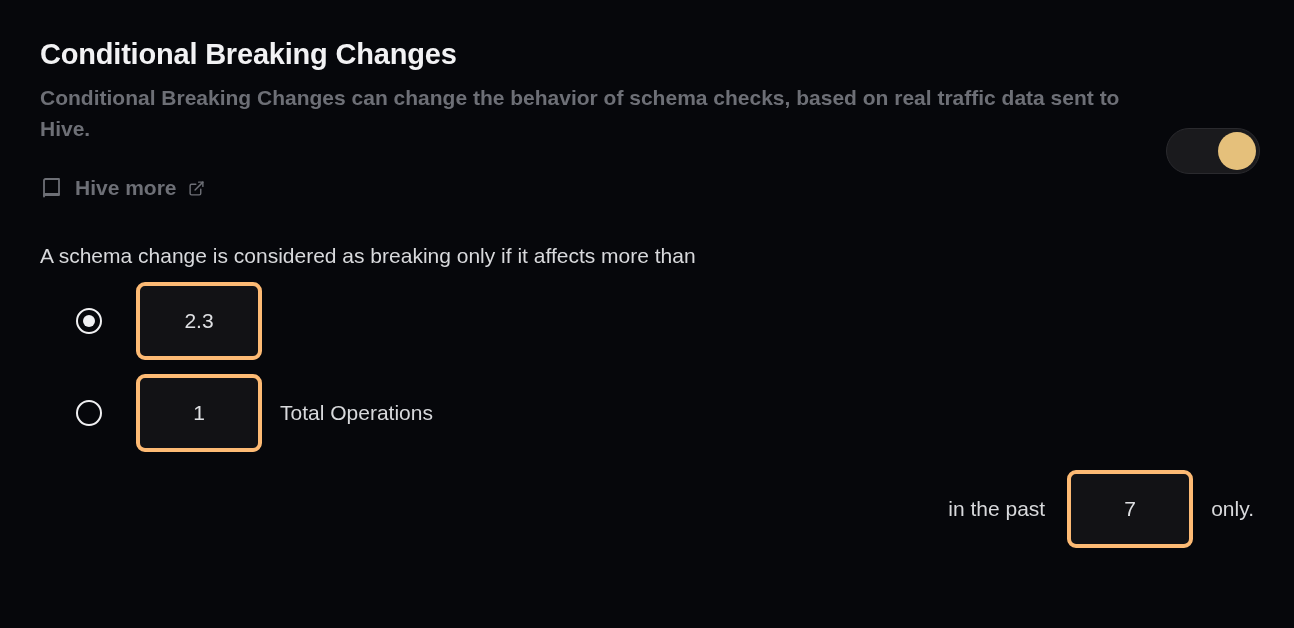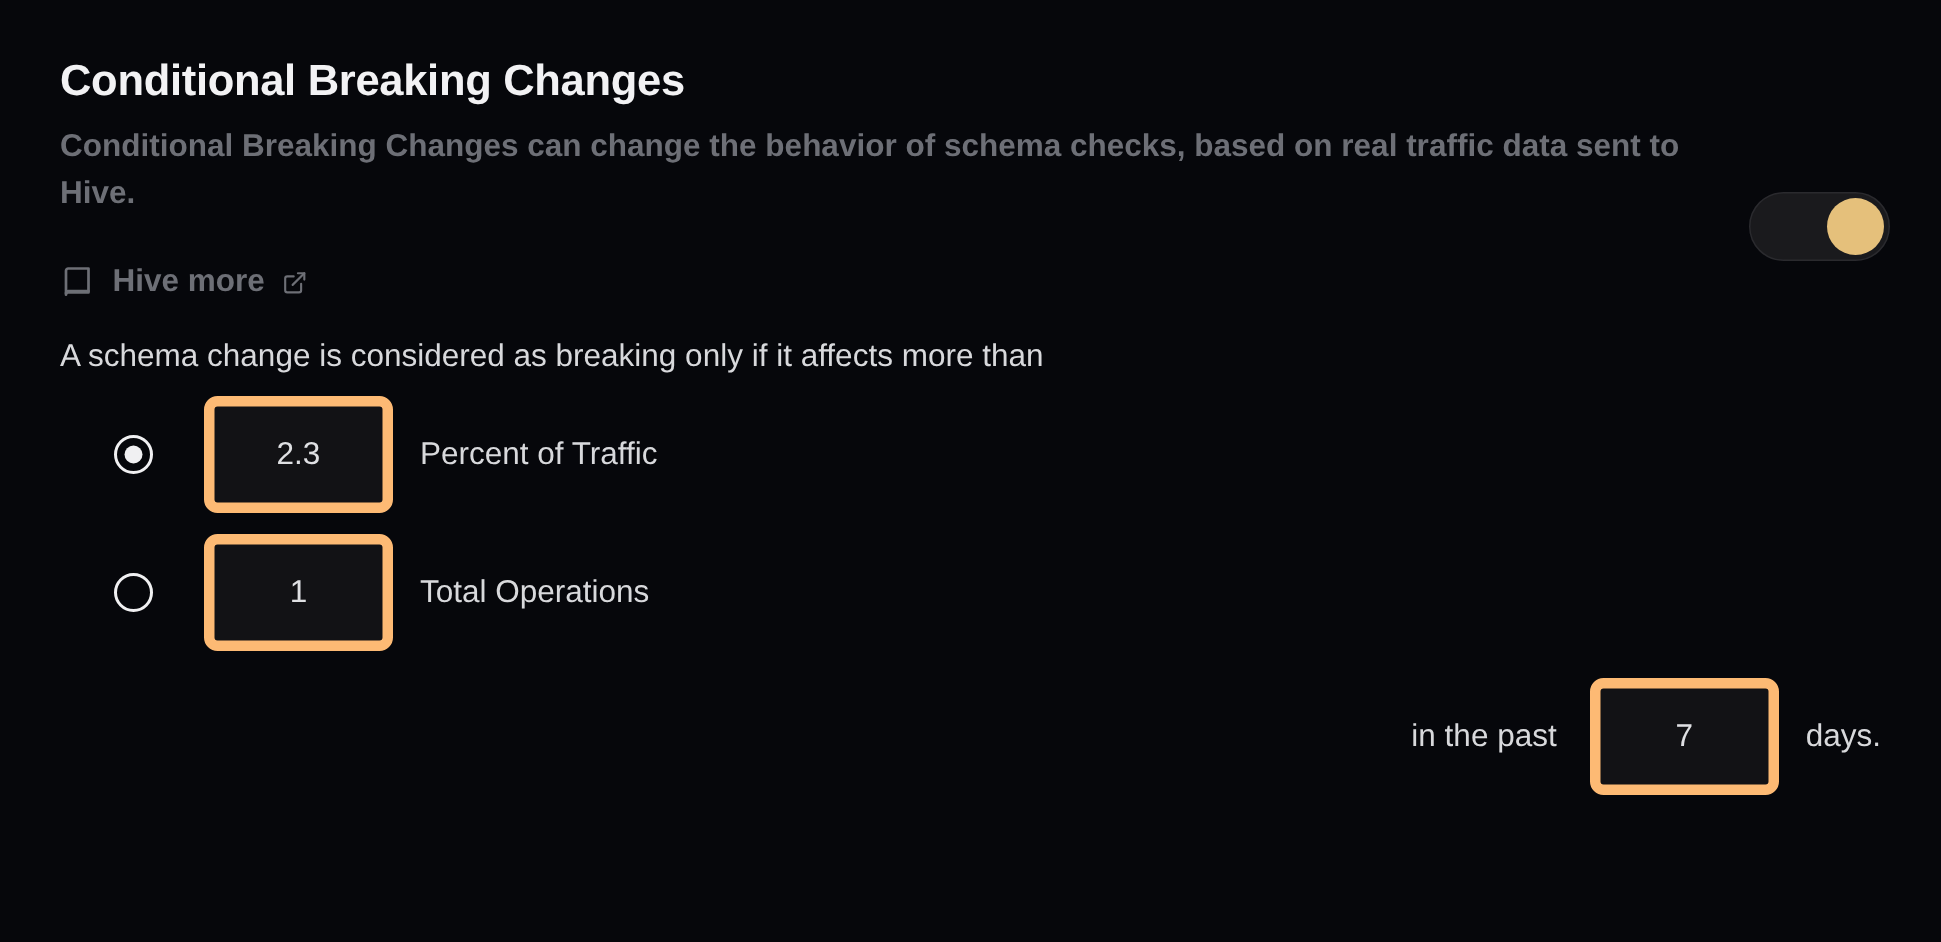--- a/index.html
+++ b/index.html
@@ -69,21 +69,21 @@
     margin-top: 32px;
     color: #6d6f76;
     font-size: 21px;
     font-weight: bold;
     cursor: pointer;
     width: max-content;
   }
   .learn-more .book-icon svg,
   .learn-more .ext-icon svg { display: block; }
   .condition-text {
-    margin-top: 26px;
+    margin-top: 44px;
     font-size: 21px;
     color: #d8d9dc;
     font-weight: 400;
   }
   .option-row {
     display: flex;
     align-items: center;
     margin-top: 14px;
   }
   .radio {
@@ -106,21 +106,21 @@
     transform: translate(-50%, -50%);
     width: 12px;
     height: 12px;
     border-radius: 50%;
     background: #f0f0f2;
   }
   .num-input {
     width: 126px;
     height: 78px;
     background: #121215;
-    border: 7px solid #fdba74;
+    border: 4px solid #fdba74;
     border-radius: 9px;
     color: #dfe0e3;
     font-family: "Liberation Sans", sans-serif;
     font-size: 21px;
     text-align: center;
     box-sizing: border-box;
     outline: none;
   }
   .option-label {
     margin-left: 18px;
@@ -176,28 +176,27 @@
         <path d="M10 14L21 3"></path>
       </svg>
     </span>
   </div>
 
   <div class="condition-text">A schema change is considered as breaking only if it affects more than</div>
 
   <div class="option-row">
     <div class="radio checked"></div>
     <input class="num-input" type="text" value="2.3" style="">
-    <span class="option-label">Percent of Traffic</span>
   </div>
 
   <div class="option-row">
     <div class="radio"></div>
     <input class="num-input" type="text" value="1" style="">
     <span class="option-label">Total Operations</span>
   </div>
 
   <div class="past-row">
     <span class="lead">in the past</span>
     <input class="num-input" type="text" value="7" style="">
-    <span class="trail">days.</span>
+    <span class="trail">only.</span>
   </div>
 
 </div>
 
 </body></html>

